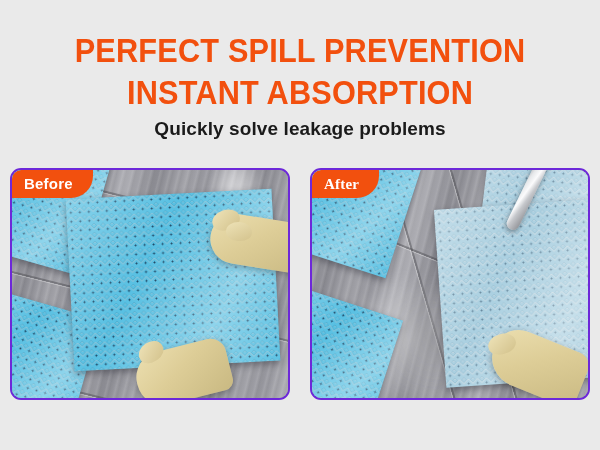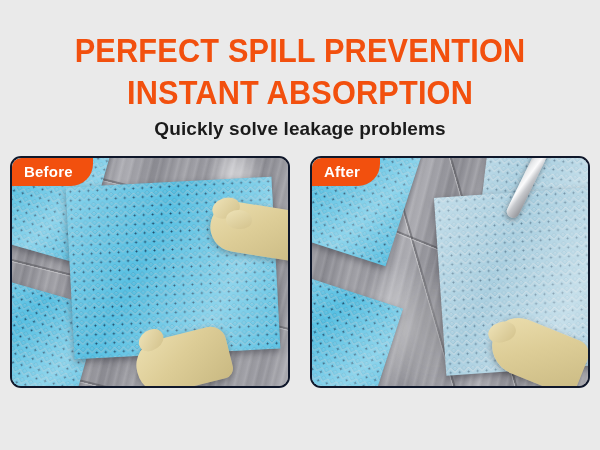--- a/index.html
+++ b/index.html
@@ -51,30 +51,30 @@
     line-height: 22px;
     font-weight: 600;
     letter-spacing: 0.1px;
     white-space: nowrap;
     text-align: center;
   }
 
   
   .panel {
     position: absolute;
-    top: 156px;
+    top: 168px;
     width: 276px;
     height: 228px;
-    border: 2px solid #0f172a;
+    border: 2px solid #6d28d9;
     border-radius: 11px;
     overflow: hidden;
     background: #9a9aa0;
   }
   .panel-before { left: 10px; }
-  .panel-after  { left: 310px; }
+  .panel-after  { left: 310px; font-family: Liberation Serif, serif; }
 
   .photo {
     position: absolute;
     left: 0; top: 0;
     width: 100%; height: 100%;
     overflow: hidden;
   }
 
   
   .floor {

